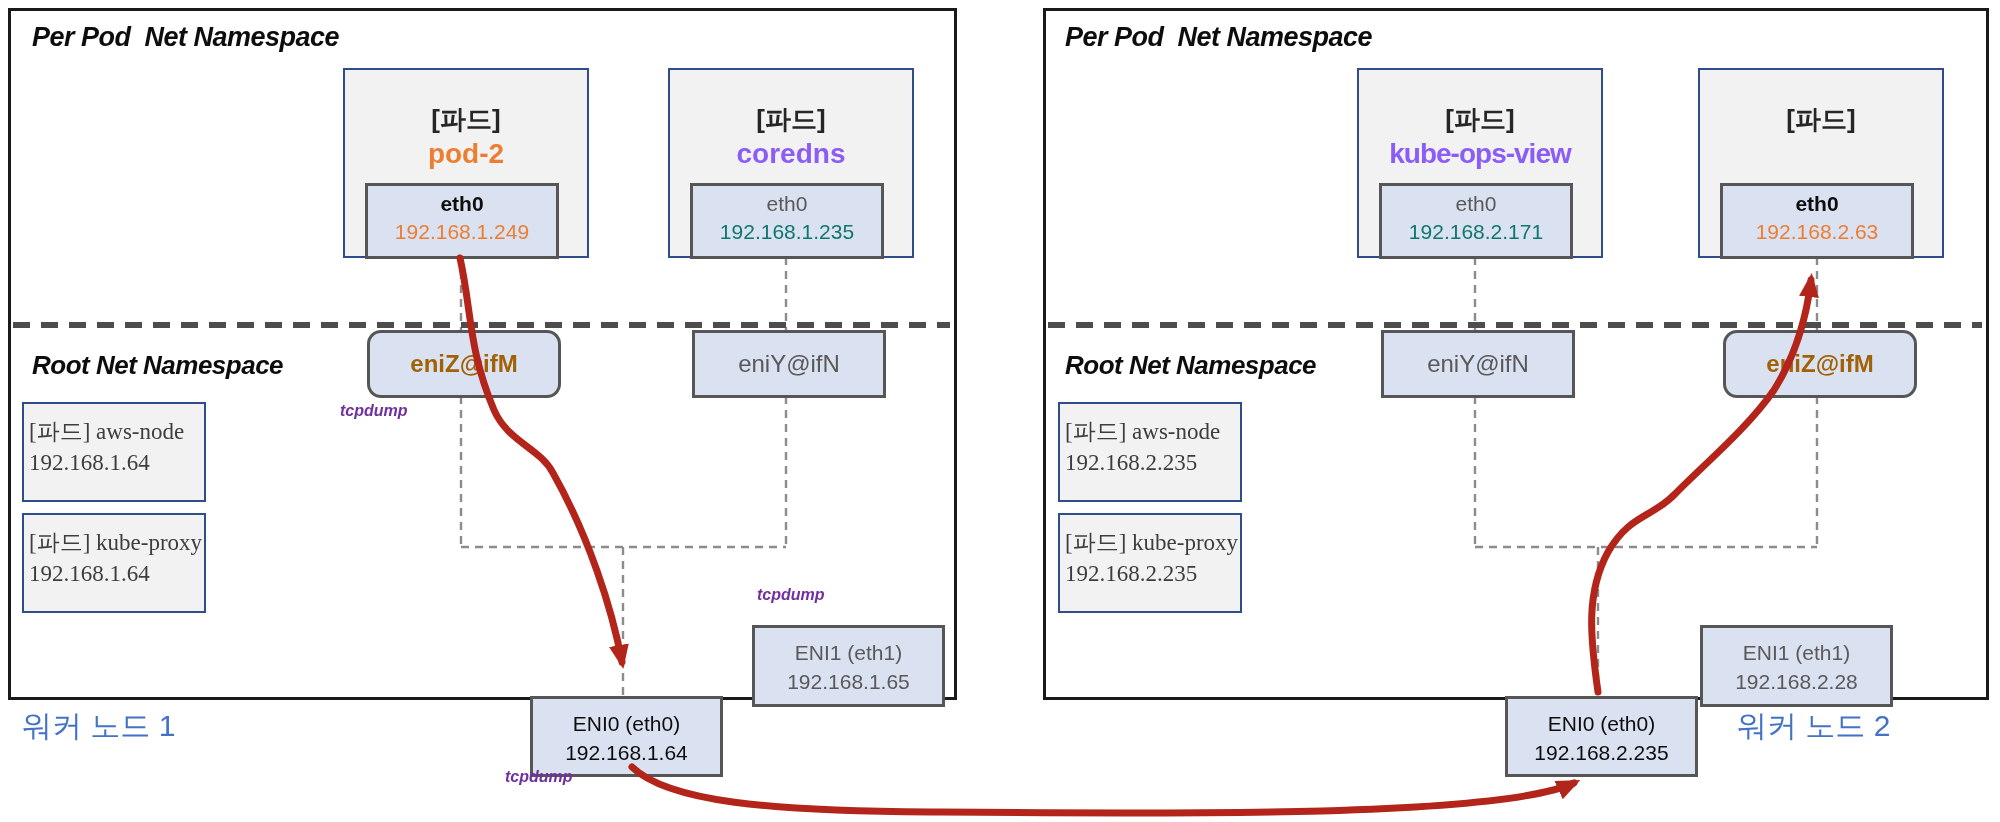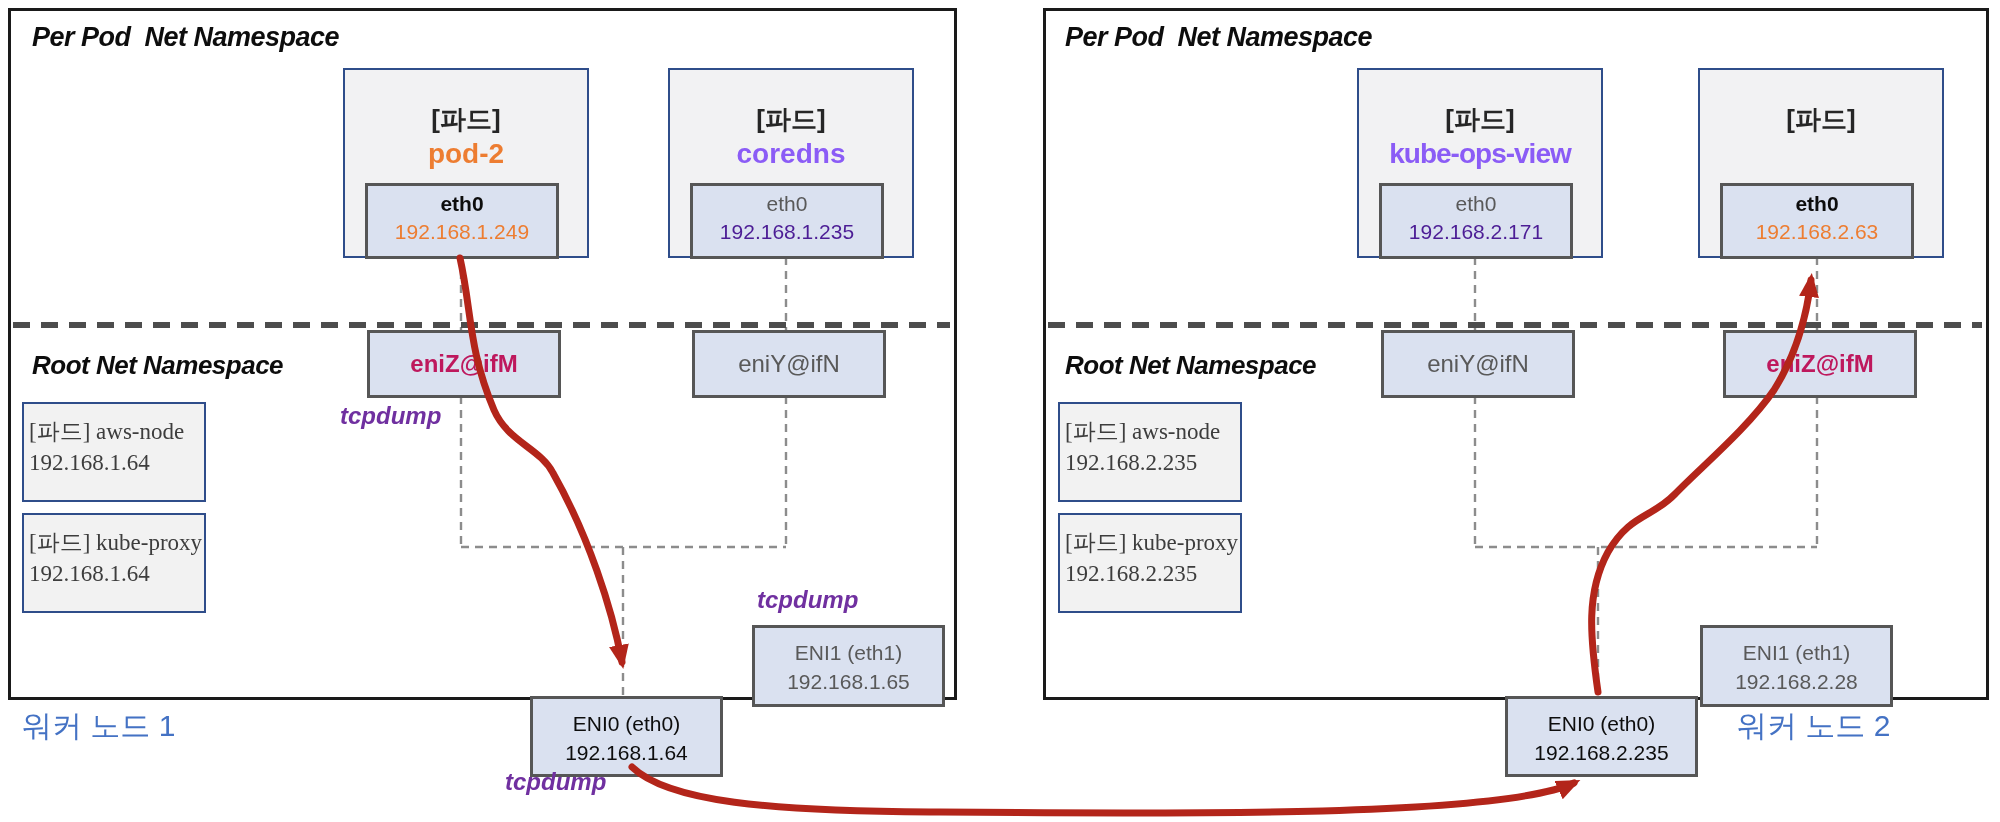--- a/index.html
+++ b/index.html
@@ -22,40 +22,40 @@
     border:2px solid #2f4d8a;text-align:center;
   }
   .pod-tag{font-size:26px;font-weight:bold;color:#262626;margin-top:32px;line-height:34px;}
   .pod-name{font-size:28px;font-weight:bold;color:#8b5cf6;line-height:36px;}
   .pod-name.accent{color:#ed7d31;}
   .veth-iface{
     position:absolute;left:20px;top:113px;width:188px;height:66px;
     background:#dae1f0;border:3px solid #565656;text-align:center;padding-top:4px;
   }
   .iface-name{font-size:21px;color:#595959;line-height:28px;}
-  .iface-ip{font-size:21px;color:#4c1d95;line-height:28px;}
+  .iface-ip{font-size:21px;color:#0f766e;line-height:28px;}
   .veth-iface.accent .iface-name{color:#0d0d0d;font-weight:bold;}
   .veth-iface.accent .iface-ip{color:#ed7d31;}
   .eni-box{
     position:absolute;width:188px;height:62px;background:#dae1f0;border:3px solid #565656;
     display:flex;align-items:center;justify-content:center;font-size:24px;color:#595959;
   }
-  .eni-box.accent{color:#be185d;font-weight:bold;}
+  .eni-box.accent{color:#a16207;font-weight:bold;border-radius:14px;}
   .sys-box{
     position:absolute;width:175px;height:84px;background:#f2f2f2;border:2px solid #2f4d8a;
     font-family:"Liberation Serif",serif;font-size:23px;color:#3d3d3d;
     padding:12px 0 0 5px;line-height:31px;box-sizing:content-box;
   }
   .hw-box{
     position:absolute;width:187px;background:#dae1f0;border:3px solid #565656;
     text-align:center;font-size:21px;line-height:29px;padding-top:10px;color:#595959;
   }
   .hw-box.primary{color:#0d0d0d;}
   .tcpdump{
-    position:absolute;color:#7030a0;font-weight:bold;font-style:italic;font-size:24px;
+    position:absolute;color:#7030a0;font-weight:bold;font-style:italic;font-size:16px;
   }
   .node-label{position:absolute;color:#4472c4;font-weight:normal;font-size:30px;}
 </style>
 </head>
 <body>
 
 <div class="canvas">
 
   <svg class="layer" width="2000" height="822">
     <g stroke="#8c8c8c" stroke-width="2.4" fill="none" stroke-dasharray="8 6">

